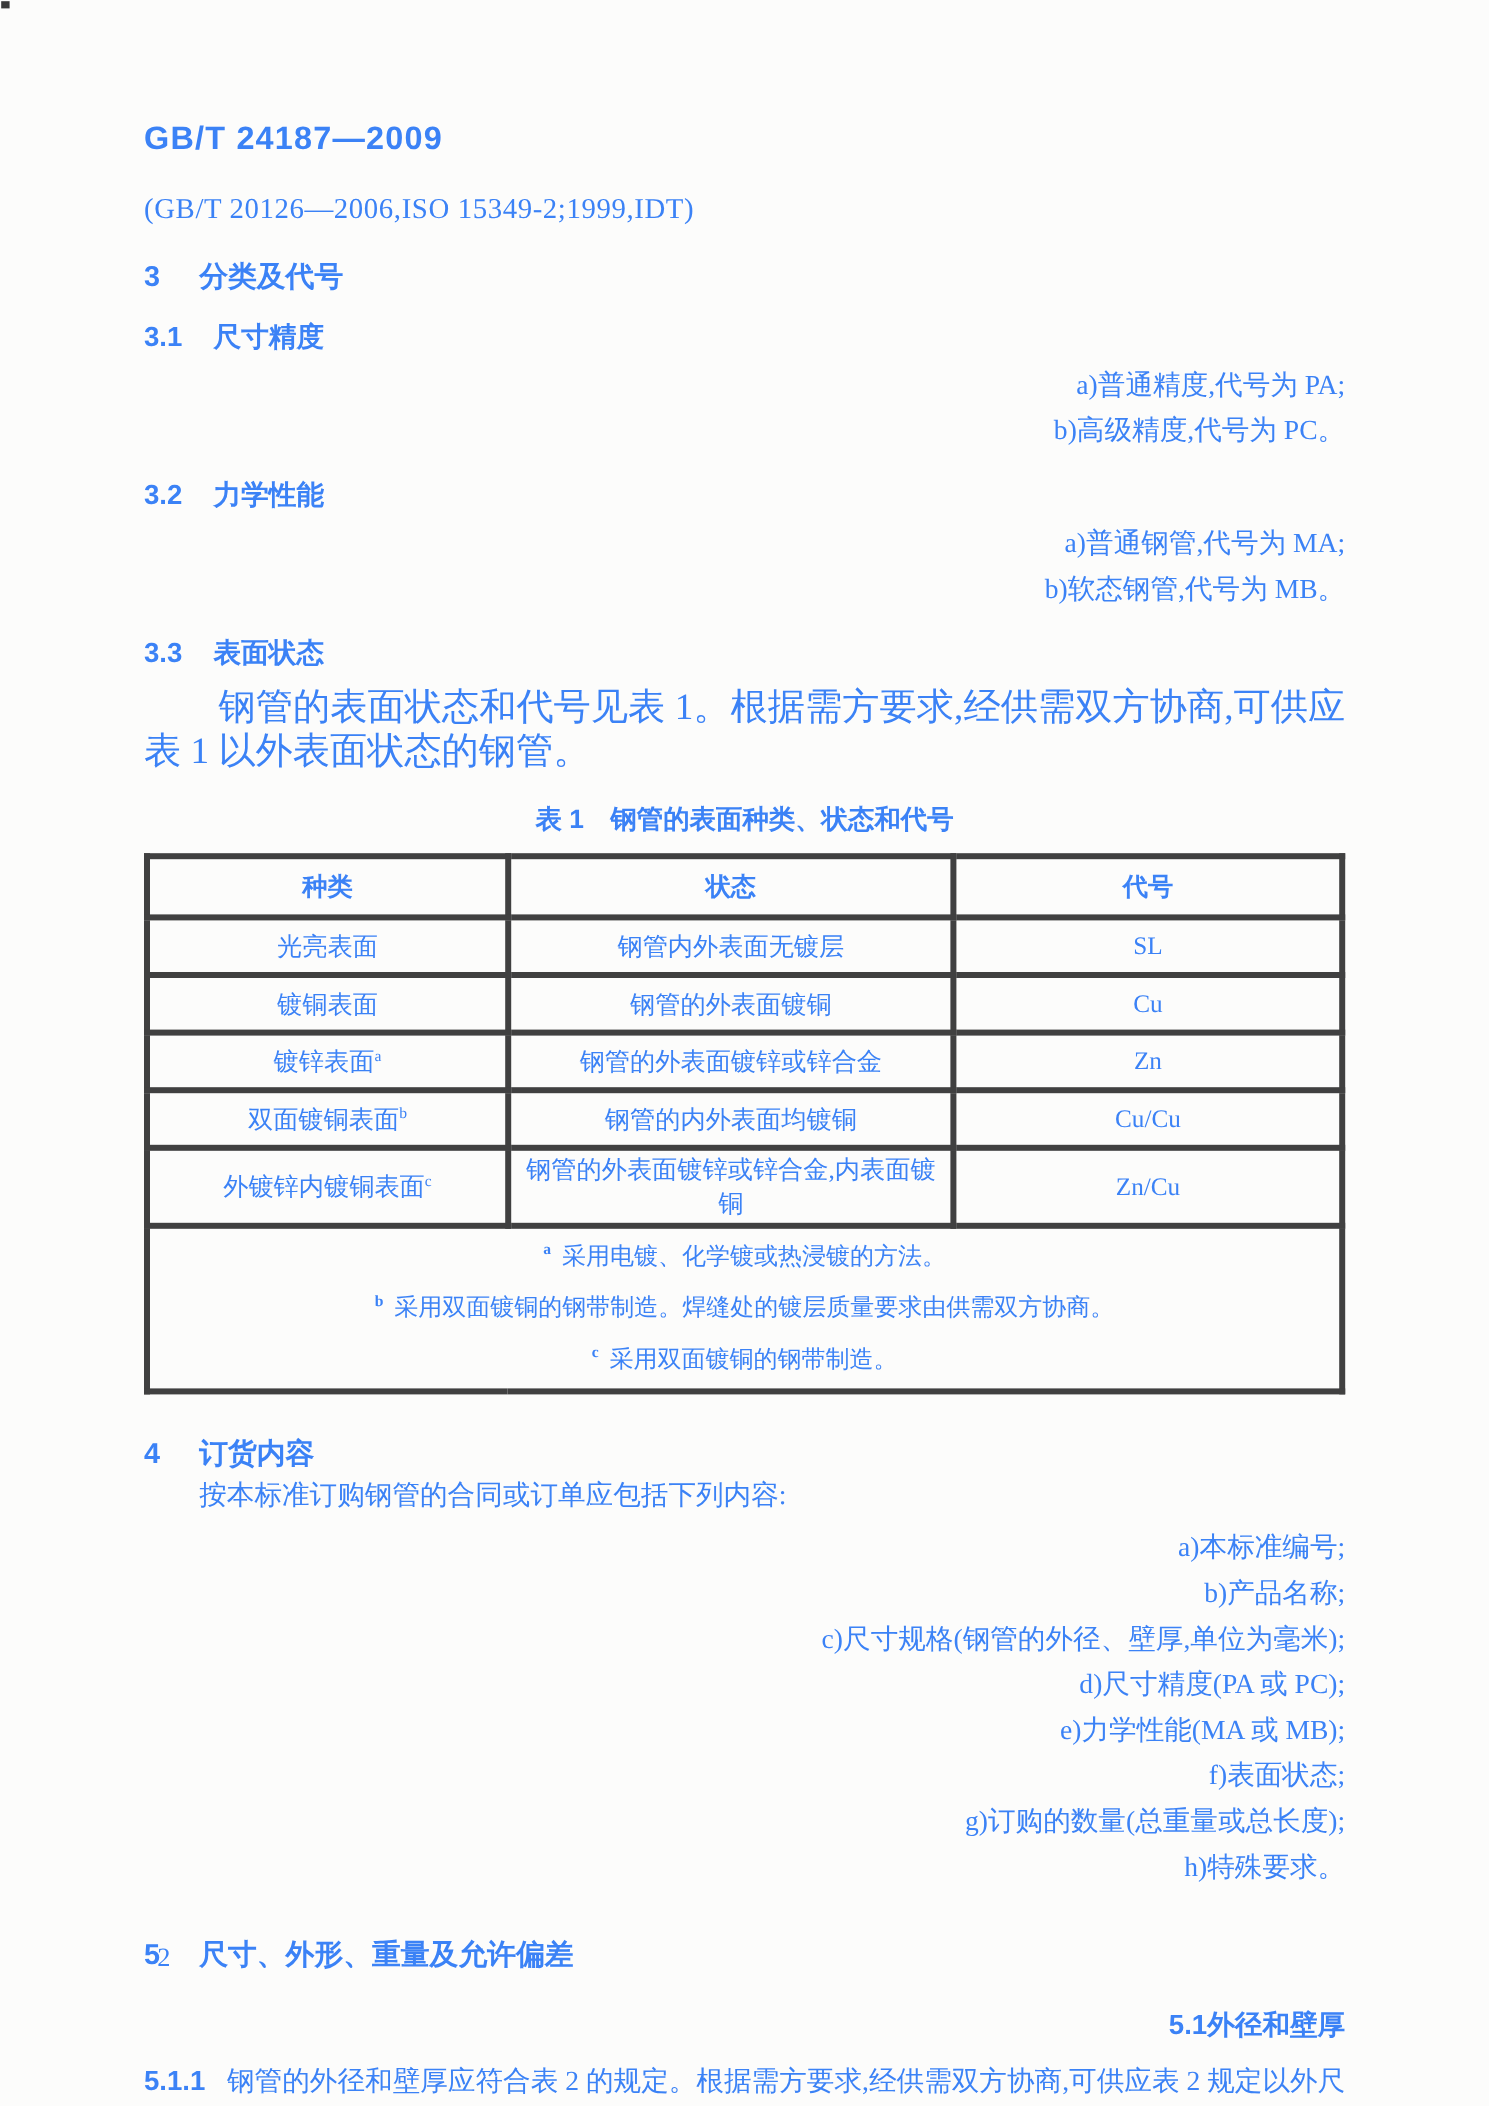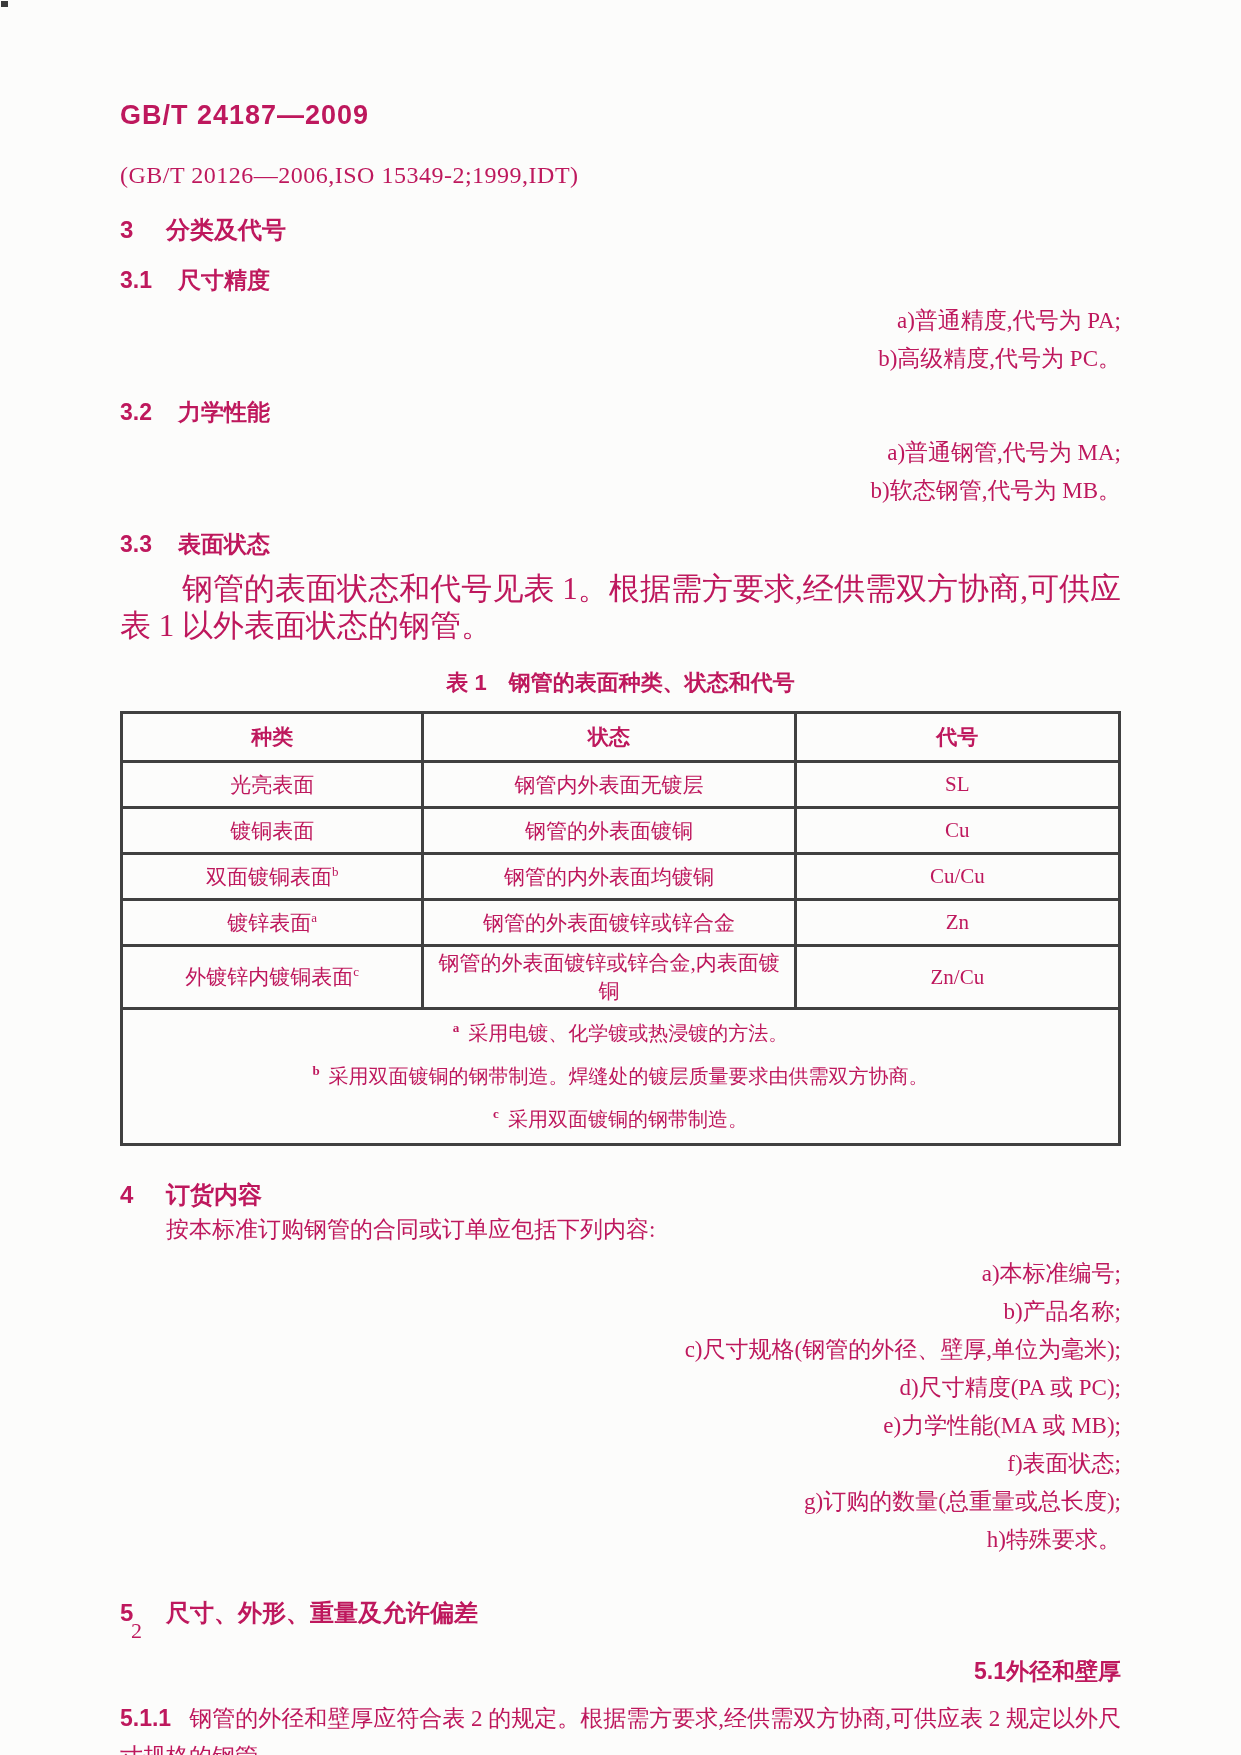--- a/index.html
+++ b/index.html
@@ -2,21 +2,21 @@
 <html><head>
 <meta charset="utf-8">
 <style>
   html, body { margin:0; padding:0; background:#ffffff; }
   .page {
     position:relative;
     width:1241px; height:1755px;
     box-sizing:border-box;
     background:#fcfcfb;
     padding:100px 120px 0 120px;
-    color:#be185d;
+    color:#3b82f6;
     font-family:"Liberation Serif","DejaVu Serif",serif;
     overflow:hidden;
   }
   .speck { position:absolute; left:1px; top:1px; width:7px; height:6px; background:#3a3a3a; }
 
   .std-code {
     font-family:"Liberation Sans","DejaVu Sans",sans-serif;
     font-weight:bold; font-size:27px; letter-spacing:1px;
   }
   .ref-line { margin-top:31px; font-size:24px; letter-spacing:0.5px; }
@@ -44,21 +44,21 @@
     font-weight:bold; font-size:22px;
   }
   .tbl-caption .cap-text { margin-left:22px; }
 
   table.std-table {
     width:100%; border-collapse:collapse;
     border:2px solid #1d1d1d;
     font-size:21px;
   }
   table.std-table th, table.std-table td {
-    border:3px solid #404040; text-align:center;
+    border:5px solid #404040; text-align:center;
     padding:2px 8px; height:39px;
   }
   table.std-table th {
     font-family:"Liberation Sans","DejaVu Sans",sans-serif;
     font-weight:bold; height:42px; font-size:21px;
   }
   table.std-table col.c1 { width:30.2%; }
   table.std-table col.c2 { width:37.3%; }
   table.std-table col.c3 { width:32.5%; }
   td .cell-sup, .fn sup {
@@ -145,28 +145,28 @@
         <td>光亮表面</td>
         <td>钢管内外表面无镀层</td>
         <td>SL</td>
       </tr>
       <tr>
         <td>镀铜表面</td>
         <td>钢管的外表面镀铜</td>
         <td>Cu</td>
       </tr>
       <tr>
+        <td><span>镀锌表面</span><span class="cell-sup">a</span></td>
+        <td>钢管的外表面镀锌或锌合金</td>
+        <td>Zn</td>
+      </tr>
+      <tr>
         <td><span>双面镀铜表面</span><span class="cell-sup">b</span></td>
         <td>钢管的内外表面均镀铜</td>
         <td>Cu/Cu</td>
-      </tr>
-      <tr>
-        <td><span>镀锌表面</span><span class="cell-sup">a</span></td>
-        <td>钢管的外表面镀锌或锌合金</td>
-        <td>Zn</td>
       </tr>
       <tr>
         <td><span>外镀锌内镀铜表面</span><span class="cell-sup">c</span></td>
         <td>钢管的外表面镀锌或锌合金,内表面镀铜</td>
         <td>Zn/Cu</td>
       </tr>
       <tr>
         <td class="footnote-cell" colspan="3">
           <div class="fn"><sup>a</sup><span>采用电镀、化学镀或热浸镀的方法。</span></div>
           <div class="fn"><sup>b</sup><span>采用双面镀铜的钢带制造。焊缝处的镀层质量要求由供需双方协商。</span></div>

